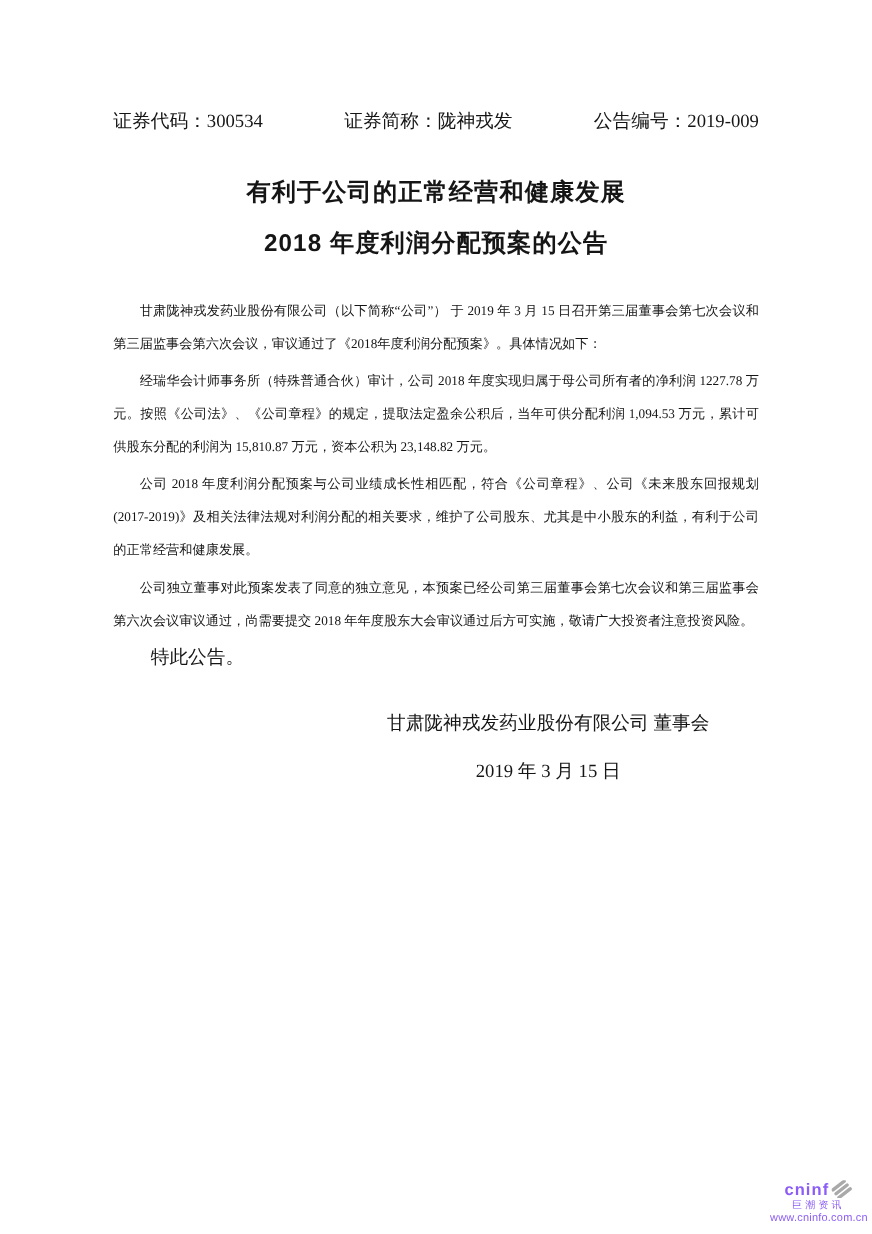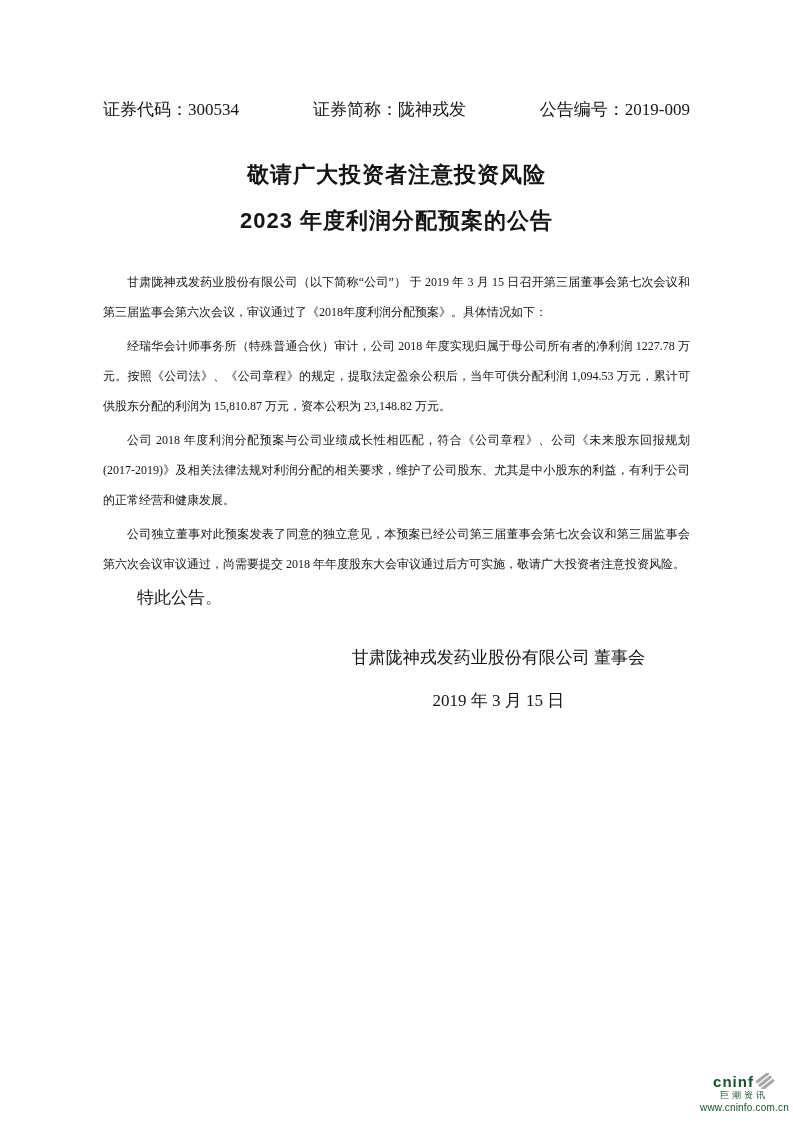--- a/index.html
+++ b/index.html
@@ -66,21 +66,21 @@
     text-align: center;
     font-size: 17px;
   }
   .sig-company { line-height: 30px; white-space: nowrap; }
   .sig-date { margin-top: 13px; line-height: 30px; white-space: nowrap; text-align: center; }
   .cninfo {
     position: absolute;
     right: 5px;
     bottom: 8px;
     width: 88px;
-    color: #14532d;
+    color: #8b5cf6;
     font-family: "Liberation Sans", "DejaVu Sans", sans-serif;
     text-align: center;
     user-select: none;
   }
   .cninfo-top {
     display: flex;
     align-items: center;
     justify-content: center;
     gap: 2px;
   }
@@ -109,22 +109,22 @@
 <body>
 
 <div class="page">
 
   <div class="doc-header">
     <span>证券代码：300534</span>
     <span>证券简称：陇神戎发</span>
     <span>公告编号：2019-009</span>
   </div>
 
-  <div class="doc-title first">敬请广大投资者注意投资风险</div>
-  <div class="doc-title second">2023 年度利润分配预案的公告</div>
+  <div class="doc-title first">有利于公司的正常经营和健康发展</div>
+  <div class="doc-title second">2018 年度利润分配预案的公告</div>
 
 
   <p class="para first">甘肃陇神戎发药业股份有限公司（以下简称“公司”） 于 2019 年 3 月 15 日召开第三届董事会第七次会议和第三届监事会第六次会议，审议通过了《2018年度利润分配预案》。具体情况如下：</p>
   <p class="para">经瑞华会计师事务所（特殊普通合伙）审计，公司 2018 年度实现归属于母公司所有者的净利润 1227.78 万元。按照《公司法》、《公司章程》的规定，提取法定盈余公积后，当年可供分配利润 1,094.53 万元，累计可供股东分配的利润为 15,810.87 万元，资本公积为 23,148.82 万元。</p>
   <p class="para">公司 2018 年度利润分配预案与公司业绩成长性相匹配，符合《公司章程》、公司《未来股东回报规划(2017-2019)》及相关法律法规对利润分配的相关要求，维护了公司股东、尤其是中小股东的利益，有利于公司的正常经营和健康发展。</p>
   <p class="para">公司独立董事对此预案发表了同意的独立意见，本预案已经公司第三届董事会第七次会议和第三届监事会第六次会议审议通过，尚需要提交 2018 年年度股东大会审议通过后方可实施，敬请广大投资者注意投资风险。</p>
 
   <p class="closing">特此公告。</p>
 
   <div class="signature">

